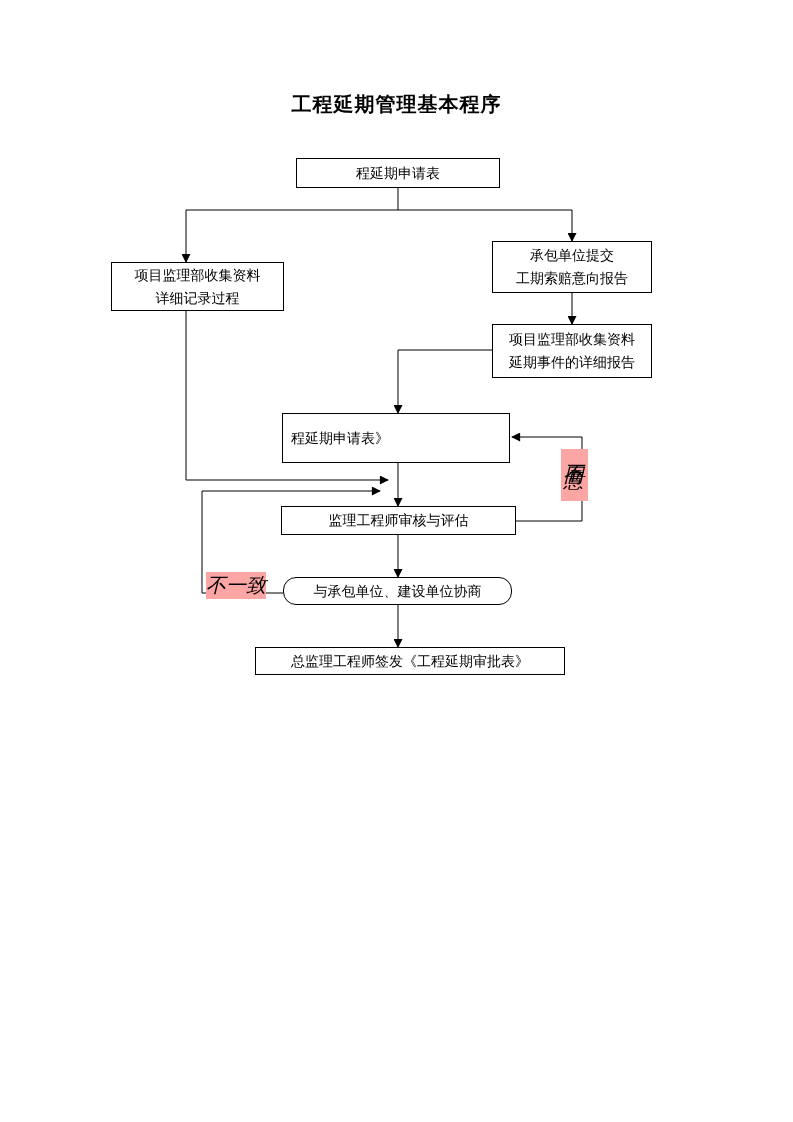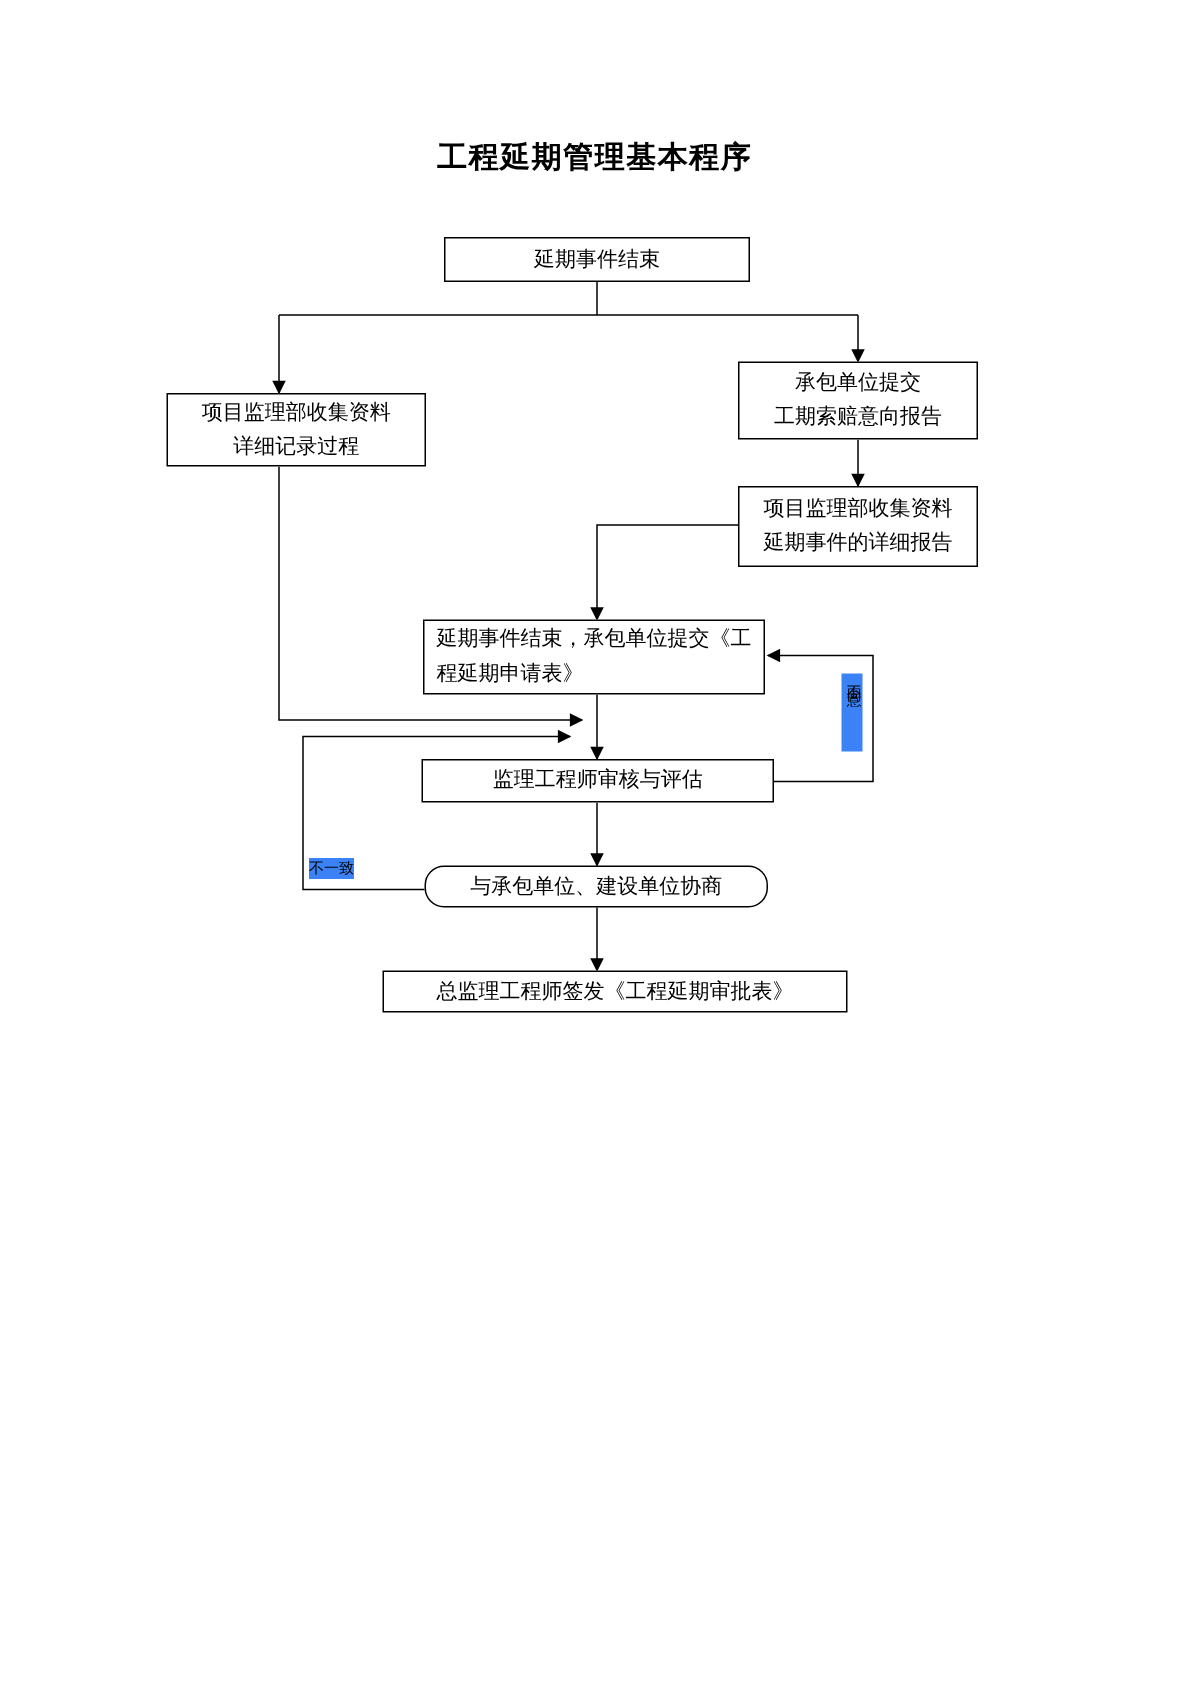--- a/index.html
+++ b/index.html
@@ -47,23 +47,24 @@
   }
   .node .line { display: block; white-space: nowrap; }
   .node.align-left {
     align-items: flex-start;
     text-align: left;
     padding-left: 8px;
     padding-right: 6px;
   }
   .edge-label {
     position: absolute;
-    font-size: 10px;
-    background: #3b82f6;
+    font-size: 20px;
+    background: #fca5a5;
     white-space: nowrap;
+    font-style: italic;
   }
   .edge-label.vertical {
     writing-mode: vertical-rl;
     text-orientation: upright;
     letter-spacing: 2px;
   }
   
   #node-start     { left: 296px; top: 158px; width: 204px; height: 30px; }
   #node-collect   { left: 111px; top: 262px; width: 173px; height: 49px; }
   #node-intent    { left: 492px; top: 241px; width: 160px; height: 52px; }
@@ -96,40 +97,39 @@
     <path d="M398,463 L398,506" marker-end="url(#arrow)"></path>
     <path d="M186,311 L186,480 L388,480" marker-end="url(#arrow)"></path>
     <path d="M283,593 L202,593 L202,491 L380,491" marker-end="url(#arrow)"></path>
     <path d="M398,535 L398,577" marker-end="url(#arrow)"></path>
     <path d="M398,605 L398,647" marker-end="url(#arrow)"></path>
     <path d="M508,521 L582,521 L582,437 L512,437" marker-end="url(#arrow)"></path>
   </g>
 </svg>
 
 <div class="node" id="node-start">
-  <span class="line">延期事件结束</span>
+  <span class="line">程延期申请表</span>
 </div>
 
 <div class="node" id="node-collect">
   <span class="line">项目监理部收集资料</span>
   <span class="line">详细记录过程</span>
 </div>
 
 <div class="node" id="node-intent">
   <span class="line">承包单位提交</span>
   <span class="line">工期索赔意向报告</span>
 </div>
 
 <div class="node" id="node-detail">
   <span class="line">项目监理部收集资料</span>
   <span class="line">延期事件的详细报告</span>
 </div>
 
 <div class="node align-left" id="node-apply">
-  <span class="line">延期事件结束，承包单位提交《工</span>
   <span class="line">程延期申请表》</span>
 </div>
 
 <div class="node" id="node-review">
   <span class="line">监理工程师审核与评估</span>
 </div>
 
 <div class="node" id="node-negotiate">
   <span class="line">与承包单位、建设单位协商</span>
 </div>

